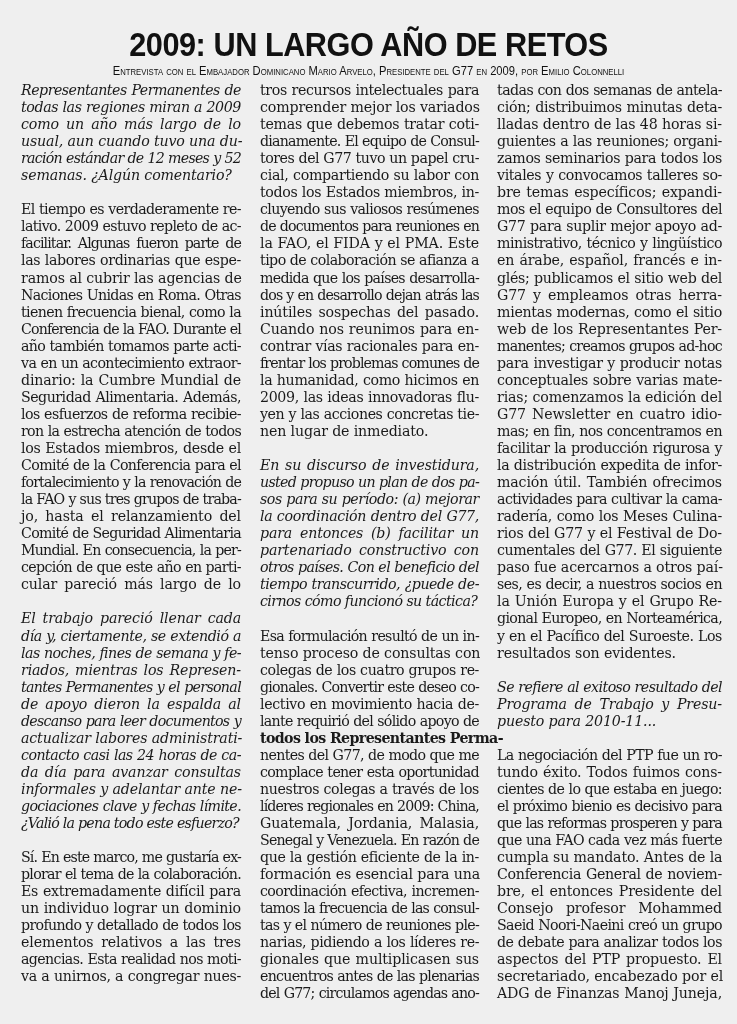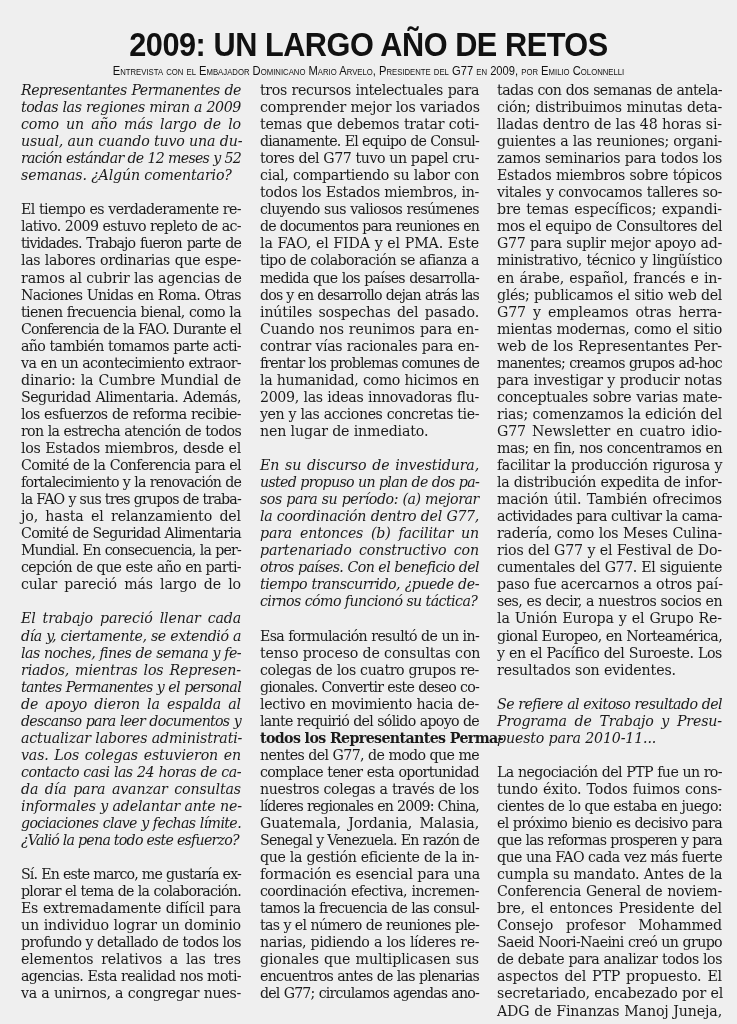--- a/index.html
+++ b/index.html
@@ -48,21 +48,21 @@
       <span class="line" style="letter-spacing: -0.393548px;">todas las regiones miran a 2009</span>
       <span class="line">como un año más largo de lo</span>
       <span class="line">usual, aun cuando tuvo una du-</span>
       <span class="line" style="letter-spacing: -0.73125px;">ración estándar de 12 meses y 52</span>
       <span class="line last">semanas. ¿Algún comentario?</span>
     </div>
     <span class="gap"></span>
     <div class="para a">
       <span class="line" style="letter-spacing: -0.587097px;">El tiempo es verdaderamente re-</span>
       <span class="line" style="letter-spacing: -0.641176px;">lativo. 2009 estuvo repleto de ac-</span>
-      <span class="line" style="letter-spacing: -0.905882px;">tividades. Trabajo fueron parte de</span>
+      <span class="line" style="letter-spacing: -0.905882px;">facilitar. Algunas fueron parte de</span>
       <span class="line" style="letter-spacing: -0.35625px;">las labores ordinarias que espe-</span>
       <span class="line">ramos al cubrir las agencias de</span>
       <span class="line" style="letter-spacing: -0.666667px;">Naciones Unidas en Roma. Otras</span>
       <span class="line" style="letter-spacing: -0.654545px;">tienen frecuencia bienal, como la</span>
       <span class="line" style="letter-spacing: -0.866667px;">Conferencia de la FAO. Durante el</span>
       <span class="line" style="letter-spacing: -0.651613px;">año también tomamos parte acti-</span>
       <span class="line" style="letter-spacing: -0.60625px;">va en un acontecimiento extraor-</span>
       <span class="line">dinario: la Cumbre Mundial de</span>
       <span class="line" style="letter-spacing: -0.5px;">Seguridad Alimentaria. Además,</span>
       <span class="line" style="letter-spacing: -0.563636px;">los esfuerzos de reforma recibie-</span>
@@ -80,21 +80,20 @@
     <span class="gap"></span>
     <div class="para q">
       <span class="line">El trabajo pareció llenar cada</span>
       <span class="line" style="letter-spacing: -0.442424px;">día y, ciertamente, se extendió a</span>
       <span class="line" style="letter-spacing: -0.533333px;">las noches, fines de semana y fe-</span>
       <span class="line">riados, mientras los Represen-</span>
       <span class="line" style="letter-spacing: -0.66875px;">tantes Permanentes y el personal</span>
       <span class="line">de apoyo dieron la espalda al</span>
       <span class="line" style="letter-spacing: -0.716129px;">descanso para leer documentos y</span>
       <span class="line">actualizar labores administrati-</span>
-      <span class="line">vas. Los colegas estuvieron en</span>
       <span class="line" style="letter-spacing: -0.50303px;">contacto casi las 24 horas de ca-</span>
       <span class="line">da día para avanzar consultas</span>
       <span class="line">informales y adelantar ante ne-</span>
       <span class="line" style="letter-spacing: -0.641176px;">gociaciones clave y fechas límite.</span>
       <span class="line last" style="letter-spacing: -0.758824px;">¿Valió la pena todo este esfuerzo?</span>
     </div>
     <span class="gap"></span>
     <div class="para a">
       <span class="line" style="letter-spacing: -0.847059px;">Sí. En este marco, me gustaría ex-</span>
       <span class="line" style="letter-spacing: -0.729412px;">plorar el tema de la colaboración.</span>
@@ -168,21 +167,20 @@
       <span class="line" style="letter-spacing: -0.825px;">del G77; circulamos agendas ano-</span>
     </div>
   </div>
 <div class="col col3">
     <div class="para a">
       <span class="line" style="letter-spacing: -0.575px;">tadas con dos semanas de antela-</span>
       <span class="line" style="letter-spacing: -0.29375px;">ción; distribuimos minutas deta-</span>
       <span class="line">lladas dentro de las 48 horas si-</span>
       <span class="line" style="letter-spacing: -0.381818px;">guientes a las reuniones; organi-</span>
       <span class="line" style="letter-spacing: -0.329032px;">zamos seminarios para todos los</span>
-      <span class="line" style="letter-spacing: -0.333333px;">Estados miembros sobre tópicos</span>
       <span class="line" style="letter-spacing: -0.381818px;">vitales y convocamos talleres so-</span>
       <span class="line">bre temas específicos; expandi-</span>
       <span class="line" style="letter-spacing: -0.48125px;">mos el equipo de Consultores del</span>
       <span class="line" style="letter-spacing: -0.296774px;">G77 para suplir mejor apoyo ad-</span>
       <span class="line" style="letter-spacing: -0.485714px;">ministrativo, técnico y lingüístico</span>
       <span class="line">en árabe, español, francés e in-</span>
       <span class="line" style="letter-spacing: -0.321212px;">glés; publicamos el sitio web del</span>
       <span class="line">G77 y empleamos otras herra-</span>
       <span class="line" style="letter-spacing: -0.296774px;">mientas modernas, como el sitio</span>
       <span class="line">web de los Representantes Per-</span>

